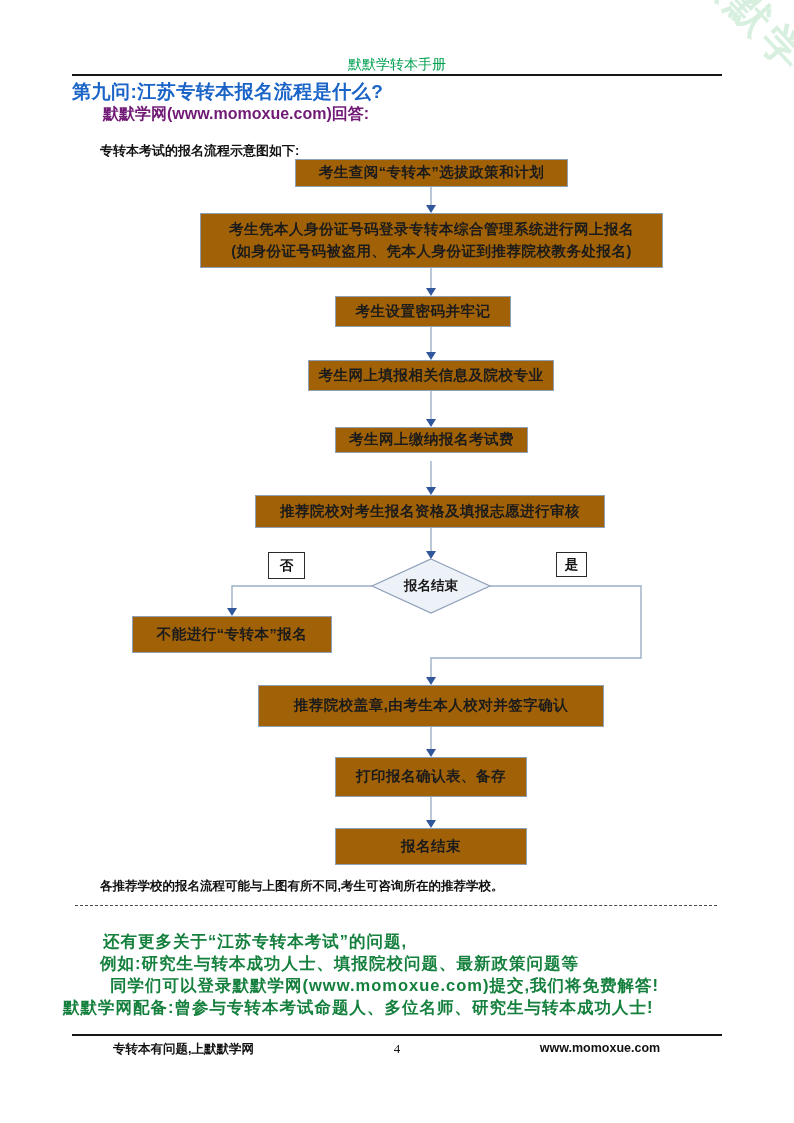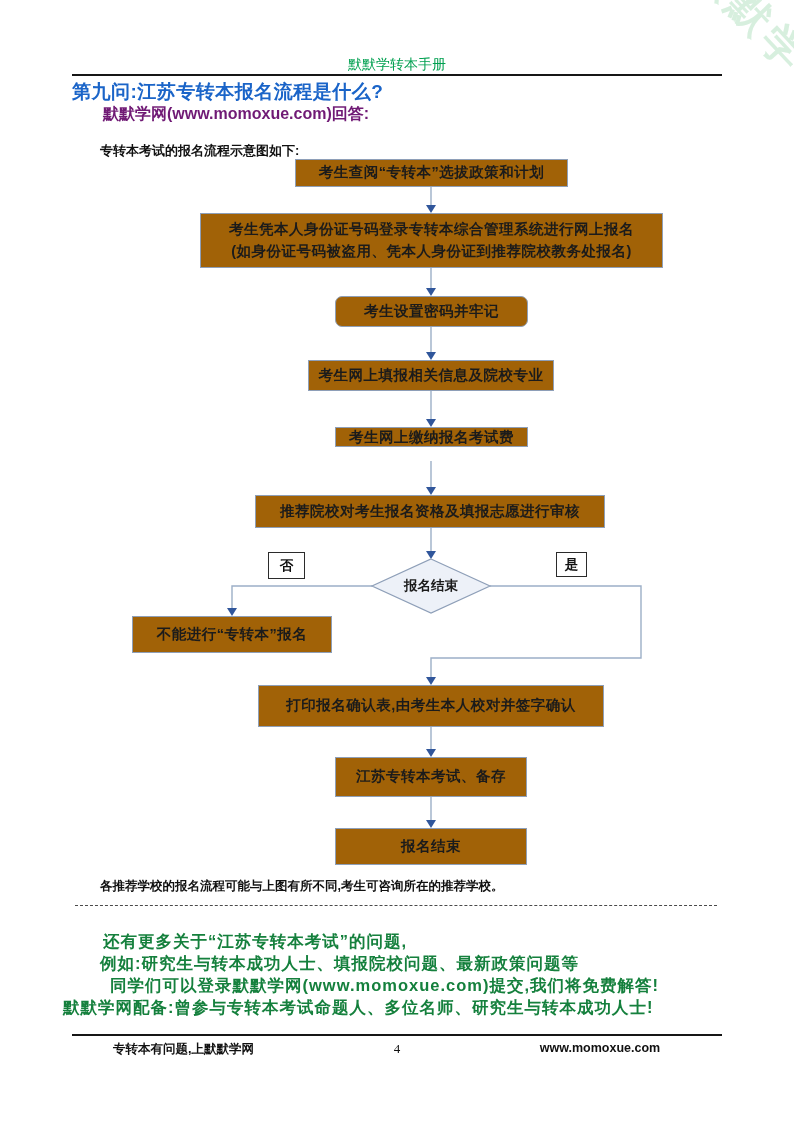--- a/index.html
+++ b/index.html
@@ -39,23 +39,23 @@
     background:#a16207;
     border:1px solid #8e9fb8;
     display:flex;align-items:center;justify-content:center;
     text-align:center;
     font-size:14.5px;font-weight:600;color:#1b1b1b;
     letter-spacing:.5px;line-height:1.45;
     box-sizing:border-box;
   }
   .fb-policy  {left:295px;top:159px;width:273px;height:28px;}
   .fb-login   {left:200px;top:213px;width:463px;height:55px;}
-  .fb-password{left:335px;top:296px;width:193px;height:31px;border-radius:7px;}
+  .fb-password{left:335px;top:296px;width:176px;height:31px;}
   .fb-fillinfo{left:308px;top:360px;width:246px;height:31px;}
-  .fb-pay     {left:335px;top:427px;width:193px;height:20px;}
+  .fb-pay     {left:335px;top:427px;width:193px;height:26px;}
   .fb-review  {left:255px;top:495px;width:350px;height:33px;}
   .fb-cannot  {left:132px;top:616px;width:200px;height:37px;}
   .fb-print   {left:258px;top:685px;width:346px;height:42px;}
   .fb-stamp   {left:335px;top:757px;width:192px;height:40px;}
   .fb-end     {left:335px;top:828px;width:192px;height:37px;}
 
   .decision-label{left:391px;top:577px;width:80px;text-align:center;
     font-size:13.5px;font-weight:600;color:#1b1b1b;}
 
   .yn-box{
@@ -165,25 +165,25 @@
   </div>
   <div class="yn-box yn-yes">
     <span>是</span>
   </div>
 
   <div class="fb fb-cannot">
     <span>不能进行“专转本”报名</span>
   </div>
 
   <div class="fb fb-print">
-    <span>打印报名确认表,由考生本人校对并签字确认</span>
+    <span>推荐院校盖章,由考生本人校对并签字确认</span>
   </div>
 
   <div class="fb fb-stamp">
-    <span>江苏专转本考试、备存</span>
+    <span>打印报名确认表、备存</span>
   </div>
 
   <div class="fb fb-end">
     <span>报名结束</span>
   </div>
 
   <div class="abs note-text">各推荐学校的报名流程可能与上图有所不同,考生可咨询所在的推荐学校。</div>
   <div class="abs dashed-divider"></div>
 
   <div class="abs promo">

